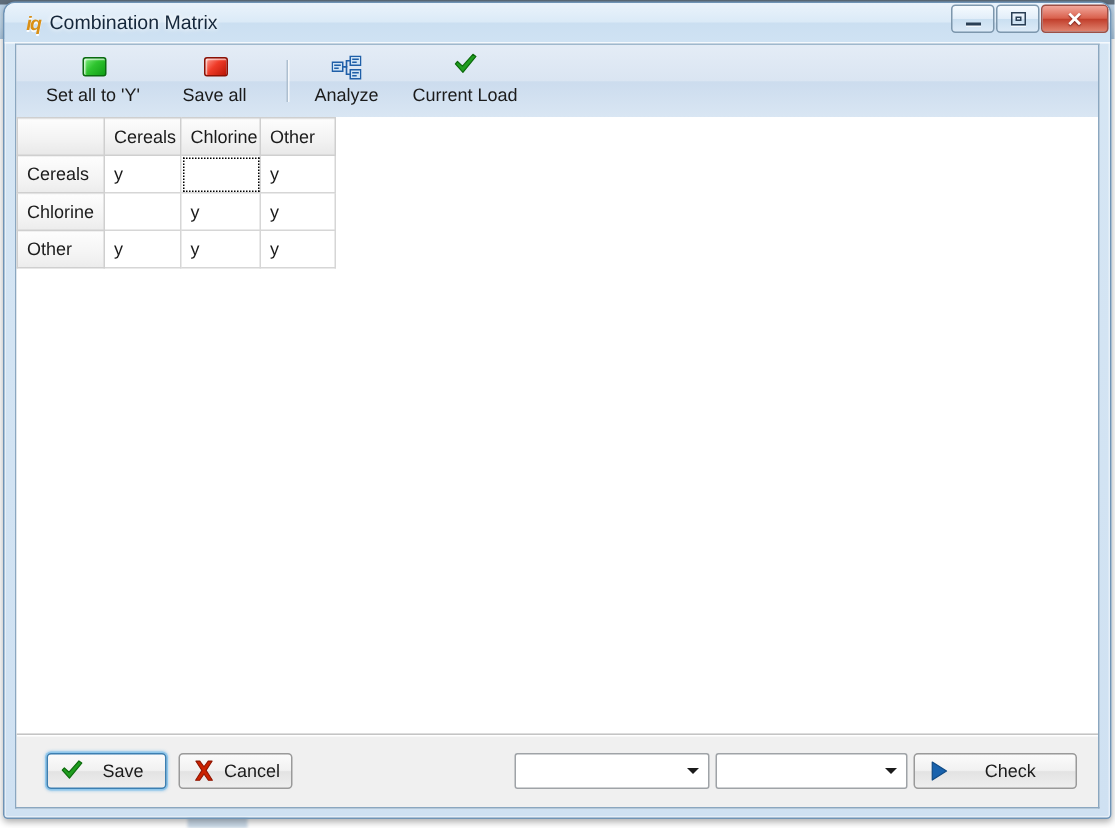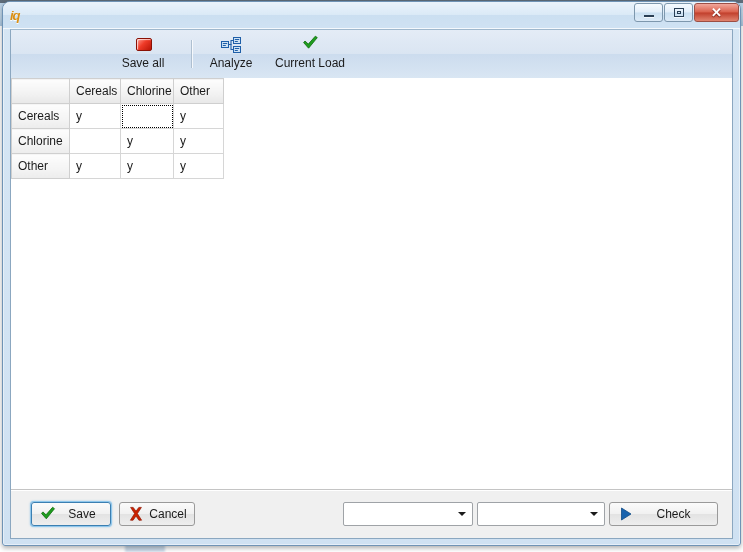--- a/index.html
+++ b/index.html
@@ -132,20 +132,21 @@
     left: 7px; top: 5px;
     width: 17px; height: 17px;
     font-family: "Liberation Sans", sans-serif;
     font-size: 13px;
     font-weight: bold;
     font-style: italic;
     color: #d98f15;
     line-height: 17px;
     letter-spacing: -1px;
     text-shadow: 0 1px 0 rgba(255,255,255,.9);
+    text-align: right;
   }
   #win-title {
     position: absolute;
     left: 30px; top: 4px;
     font-size: 13px;
     color: #15273b;
     line-height: 18px;
     text-shadow: 0 0 3px rgba(255,255,255,.95), 0 0 5px rgba(255,255,255,.8);
     white-space: nowrap;
   }
@@ -410,36 +411,41 @@
   <div class="ghost-title"></div>
   <div class="ghost-dot-a"></div>
   <div class="ghost-dot-b"></div>
   <div class="ghost-tab-under"></div>
 </div>
 
 <div id="app-window">
 
   <div id="titlebar">
     <div id="win-icon">iq</div>
+    <div id="win-title">Combination Matrix</div>
 
     <div class="win-btn" id="btn-min">
       <span class="glyph-min"></span>
     </div>
     <div class="win-btn" id="btn-max">
       <span class="glyph-max"></span>
     </div>
     <div class="win-btn" id="btn-close">
       <span class="glyph-close">✕</span>
     </div>
   </div>
 
   <div id="client">
 
     <div id="toolbar">
 
+      <div class="tb-item" id="tb-setall">
+        <span class="sq-green"></span>
+        <span class="tb-label">Set all to 'Y'</span>
+      </div>
 
       <div class="tb-item" id="tb-blank">
         <span class="sq-red"></span>
         <span class="tb-label">Save all</span>
       </div>
 
       <div class="tb-sep"></div>
 
       <div class="tb-item" id="tb-analyze">
         <span class="tb-icon">

